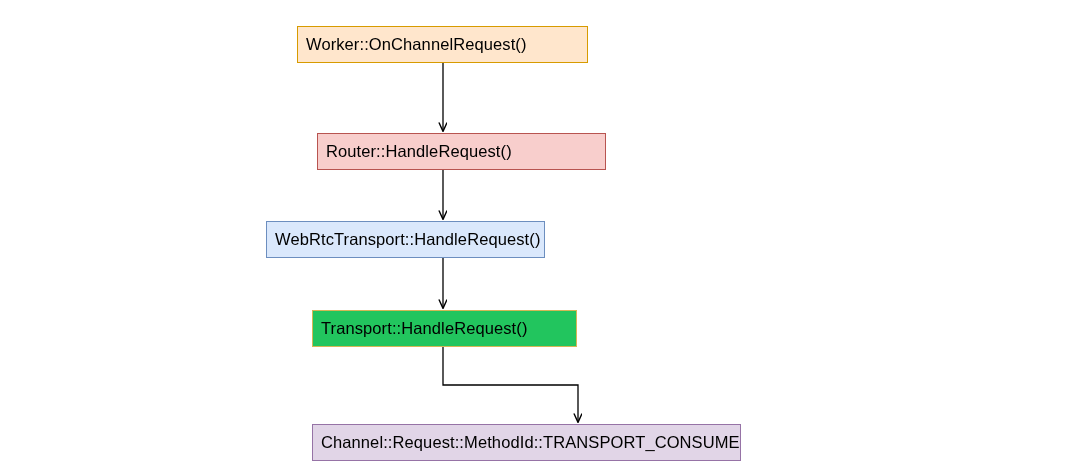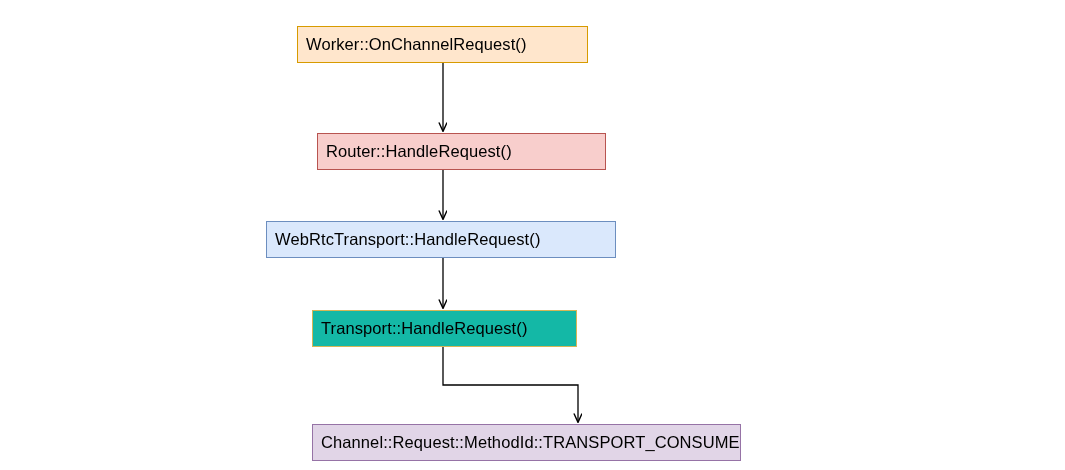--- a/index.html
+++ b/index.html
@@ -45,26 +45,26 @@
   }
   .n-worker {
     left: 297px;  top: 26px;  width: 291px; height: 37px;
     background: #ffe6cc; border-color: #d79b00;
   }
   .n-router {
     left: 300px;  top: 133px; width: 289px; height: 37px;
     background: #f8cecc; border-color: #b85450; margin-left: 17px;
   }
   .n-webrtc {
-    left: 266px;  top: 221px; width: 350px; height: 37px;
+    left: 266px;  top: 221px; width: 279px; height: 37px;
     background: #dae8fc; border-color: #6c8ebf;
   }
   .n-transport {
     left: 312px;  top: 310px; width: 265px; height: 37px;
-    background: #14b8a6; border-color: #d6b656;
+    background: #22c55e; border-color: #d6b656;
   }
   .n-channel {
     left: 312px;  top: 424px; width: 429px; height: 37px;
     background: #e1d5e7; border-color: #9673a6;
   }
 </style>
 </head>
 <body>
 
 <div id="canvas">

